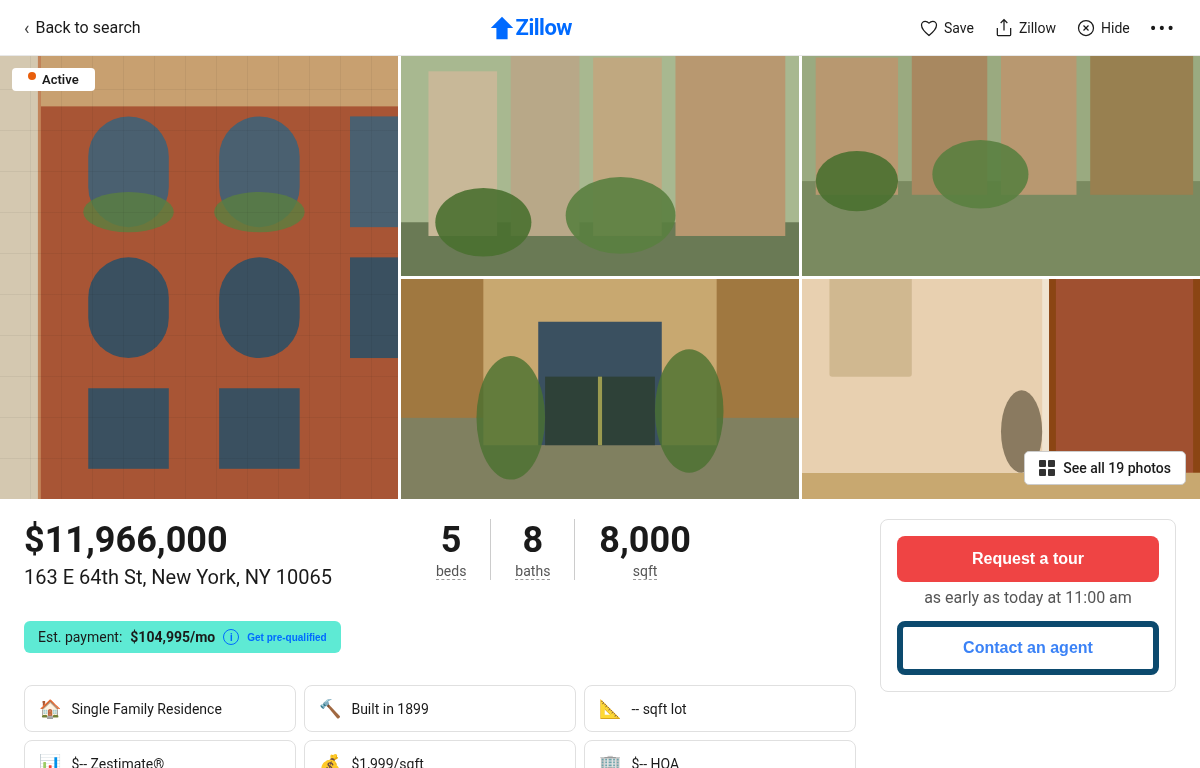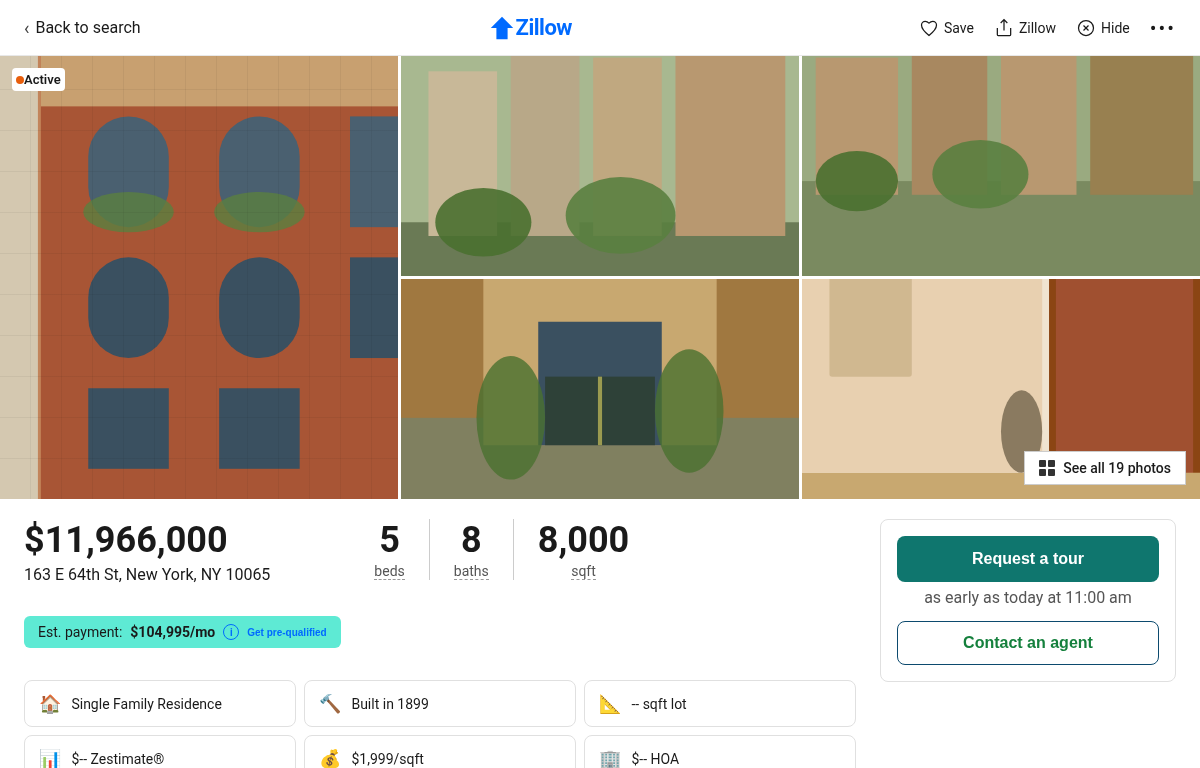--- a/index.html
+++ b/index.html
@@ -44,36 +44,36 @@
     .photo-tr { background: #7a8b6a; overflow: hidden; }
     .photo-mr { background: #6a7a5a; overflow: hidden; }
     .photo-br { background: #a08060; position: relative; overflow: hidden; }
 
     .active-badge {
       position: absolute;
       top: 12px;
       left: 12px;
       background: #fff;
       border-radius: 4px;
-      padding: 4px 4px;
-      display: flex;
-      align-items: center;
+      padding: 4px 16px;
+      display: flex;
+      gap: 6px;
       font-size: 13px;
       font-weight: 600;
       z-index: 10;
     }
     .active-dot { width: 8px; height: 8px; border-radius: 50%; background: #e85e0c; }
 
     .see-all-photos {
       position: absolute;
       bottom: 14px;
       right: 14px;
       background: #fff;
       border: 1px solid #ccc;
-      border-radius: 0;
+      border-radius: 5px;
       padding: 8px 14px;
       display: flex;
       align-items: center;
       gap: 8px;
       font-size: 14px;
       font-weight: 500;
       cursor: pointer;
       z-index: 10;
     }
     .grid-icon { display: grid; grid-template-columns: 1fr 1fr; gap: 2px; width: 16px; height: 16px; }
@@ -89,21 +89,21 @@
     .photo-main::before {
       content: '';
       position: absolute;
       inset: 0;
       background: repeating-linear-gradient(90deg, transparent, transparent 30px, rgba(0,0,0,0.05) 30px, rgba(0,0,0,0.05) 31px),
                   repeating-linear-gradient(0deg, transparent, transparent 40px, rgba(0,0,0,0.05) 40px, rgba(0,0,0,0.05) 41px);
     }
 
     
     .price { font-size: 36px; font-weight: 700; color: #1a1a1a; margin-bottom: 4px; }
-    .address { font-size: 16px; color: #1a1a1a; margin-bottom: 16px; }
+    .address { font-size: 20px; color: #1a1a1a; margin-bottom: 16px; }
     .stat {
       display: flex;
       flex-direction: column;
       align-items: center;
       padding: 0 24px;
       border-right: 1px solid #ccc;
     }
     .stat:last-child { border-right: none; }
     .stat-value { font-size: 36px; font-weight: 700; color: #1a1a1a; }
     .stat-label { font-size: 14px; color: #555; margin-top: 2px; border-bottom: 1px dashed #999; }
@@ -180,42 +180,42 @@
     .detail-icon { font-size: 18px; color: #666; flex-shrink: 0; }
 
     
     .tour-panel {
       border: 1px solid #e0e0e0;
       border-radius: 8px;
       padding: 16px;
     }
     .request-tour-btn {
       width: 100%;
-      background: #0f766e;
+      background: #ef4444;
       color: #fff;
       border: none;
       border-radius: 8px;
       padding: 14px;
       font-size: 16px;
       font-weight: 700;
       cursor: pointer;
       margin-bottom: 6px;
       text-align: center;
     }
     .tour-subtitle {
       text-align: center;
       font-size: 16px;
       color: #555;
       margin-bottom: 14px;
     }
     .contact-agent-btn {
       width: 100%;
       background: #fff;
-      color: #15803d;
-      border: 1px solid #0c4a6e;
+      color: #3b82f6;
+      border: 6px solid #0c4a6e;
       border-radius: 8px;
       padding: 12px;
       font-size: 16px;
       font-weight: 600;
       cursor: pointer;
       text-align: center;
     }
   </style>
 </head>
 <body>

